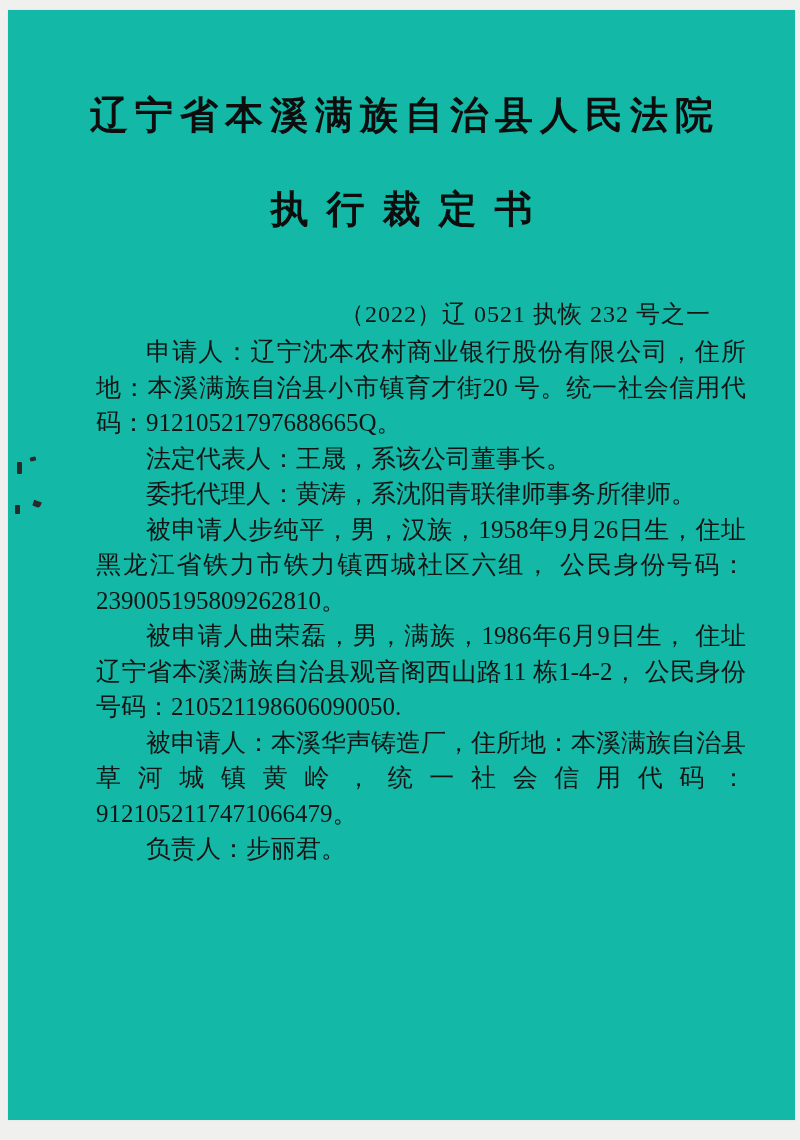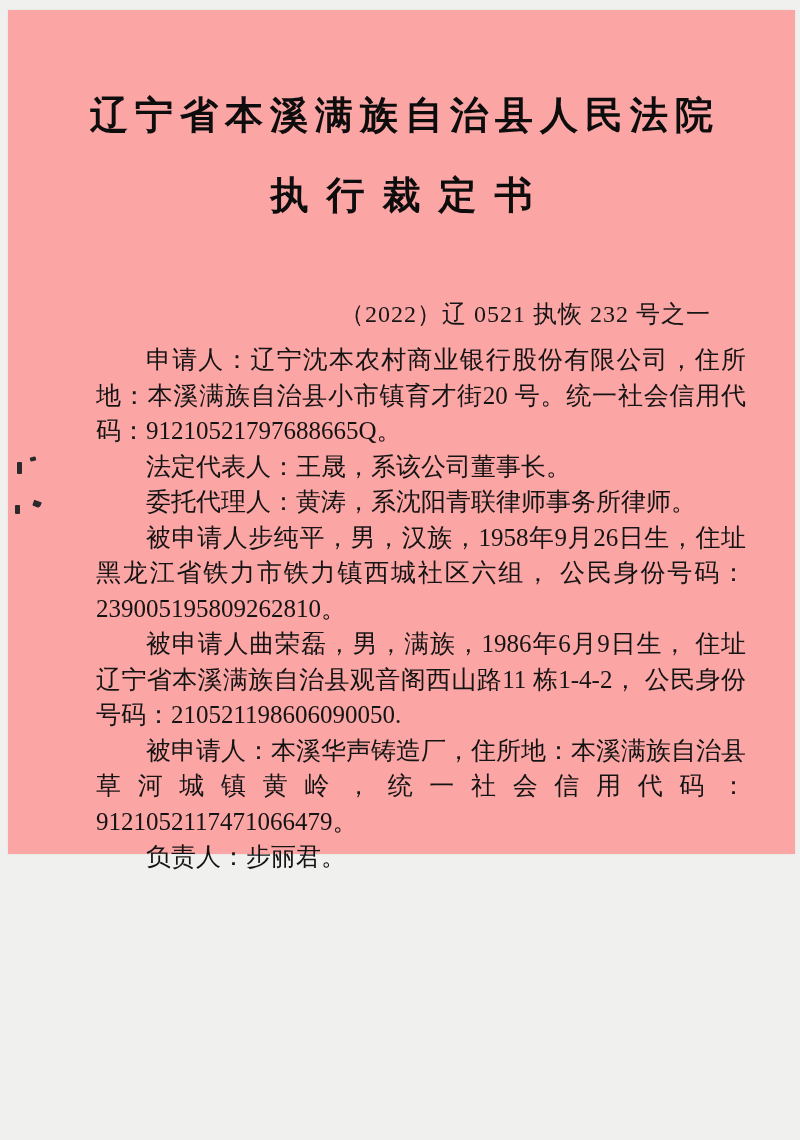--- a/index.html
+++ b/index.html
@@ -15,42 +15,42 @@
     position: relative;
     width: 800px;
     height: 1140px;
     background: #f0f0ef;
   }
   .page {
     position: absolute;
     left: 8px;
     top: 10px;
     width: 787px;
-    height: 844px;
-    background: #fca5a5;
+    height: 1110px;
+    background: #14b8a6;
     box-shadow: 0 0 2px rgba(0,0,0,0.08);
     color: #111111;
   }
   .court-name {
     position: absolute;
     top: 80px;
     left: 0;
     width: 100%;
     margin: 0;
     text-align: center;
     font-size: 38px;
     font-weight: bold;
     letter-spacing: 7px;
     text-indent: 7px;
     white-space: nowrap;
     color: #0d0d0d;
   }
   .doc-title {
     position: absolute;
-    top: 160px;
+    top: 174px;
     left: 0;
     width: 100%;
     margin: 0;
     text-align: center;
     font-size: 38px;
     font-weight: bold;
     letter-spacing: 18px;
     text-indent: 18px;
     white-space: nowrap;
     color: #0d0d0d;
@@ -66,21 +66,20 @@
   }
   .body-text {
     position: absolute;
     top: 324px;
     left: 88px;
     width: 650px;
     font-size: 25px;
     line-height: 35.5px;
     text-align: justify;
     color: #141414;
-    margin-top: 8px;
   }
   .body-text p {
     margin: 0;
     padding: 0;
     text-indent: 2em;
   }
   .artifact {
     position: absolute;
     background: #2a2a2a;
     border-radius: 1px;

